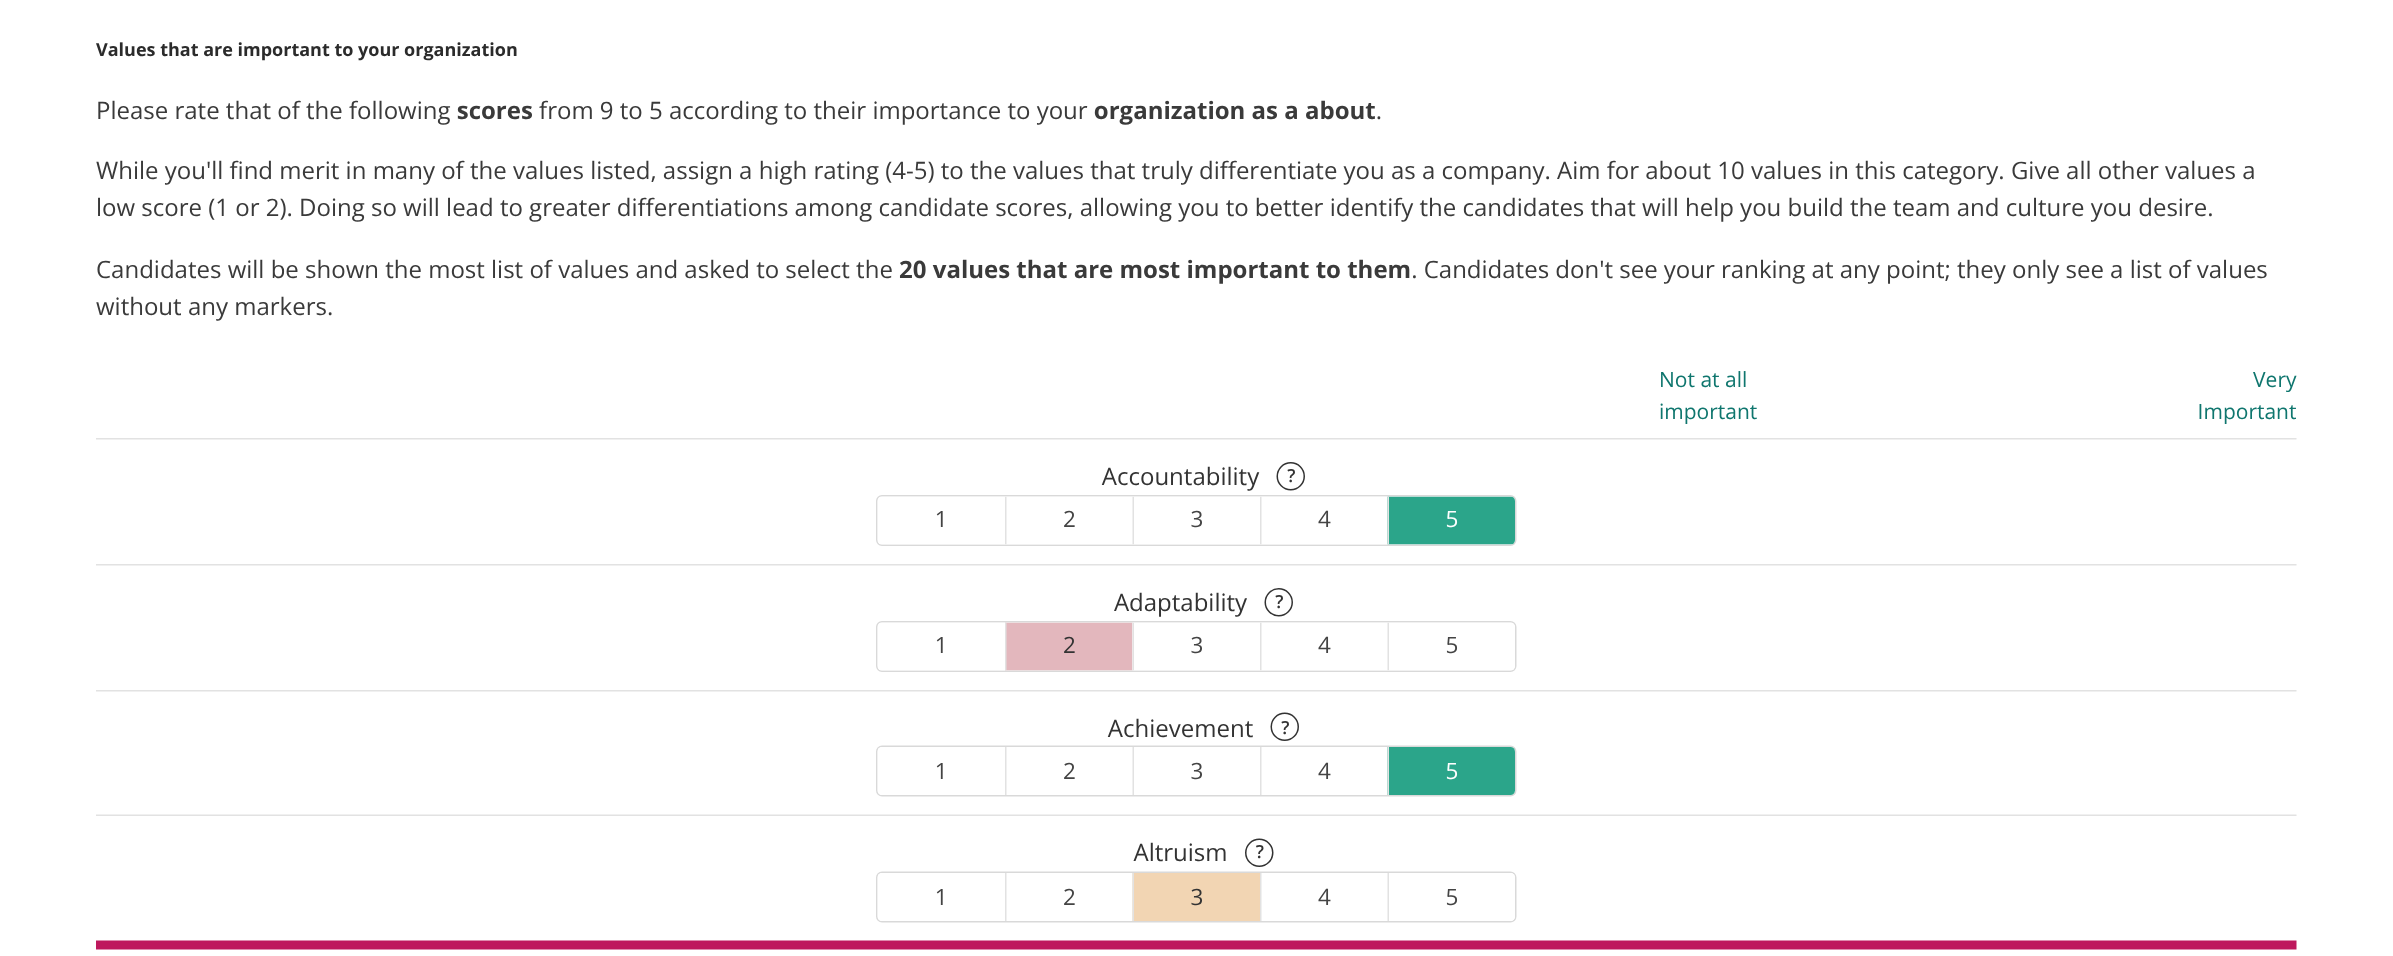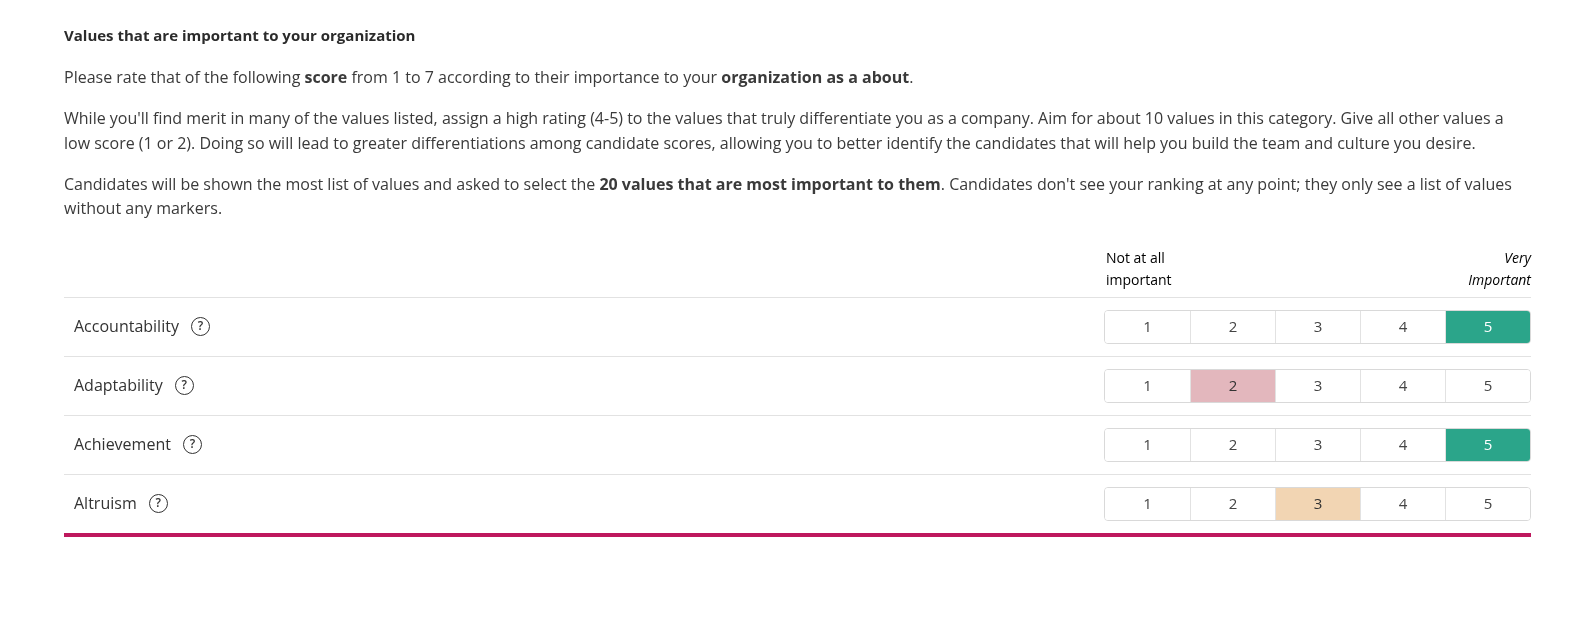--- a/index.html
+++ b/index.html
@@ -7,49 +7,50 @@
     margin: 0;
     padding: 24px 64px;
     font-family: "Open Sans", "Segoe UI", Arial, sans-serif;
     color: #333;
     background: #fff;
     font-size: 16px;
     line-height: 1.55;
   }
   .heading {
     font-weight: 700;
-    font-size: 15px;
+    font-size: 12px;
     color: #2b2b2b;
     margin-bottom: 18px;
   }
   .para {
     margin-bottom: 16px;
     color: #3a3a3a;
   }
   .bold { font-weight: 700; }
 
   .scale-header {
     display: flex;
     justify-content: flex-end;
     padding: 10px 0 6px 0;
     font-size: 14px;
-    color: #000000;
+    color: #0f766e;
   }
   .scale-header .col-left { width: 85px; text-align: left; }
   .scale-header .col-spacer { width: 255px; }
-  .scale-header .col-right { width: 85px; text-align: right; font-style: italic; }
+  .scale-header .col-right { width: 85px; text-align: right; }
 
   .row {
     display: flex;
     align-items: center;
     justify-content: space-between;
     border-top: 1px solid #e2e2e2;
     padding: 12px 0;
+    flex-direction: column;
   }
-  .row:last-child { border-bottom: 4px solid #be185d; }
+  .row:last-child { border-bottom: 6px solid #be185d; }
 
   .label-wrap {
     display: flex;
     align-items: center;
     gap: 12px;
     font-size: 16px;
     color: #333;
     padding-left: 10px;
   }
   .help {
@@ -90,21 +91,21 @@
   .sel-5 { background: #2ba58a; color: #fff; }
   .sel-2 { background: #e3b7bd; color: #333; }
   .sel-3 { background: #f2d5b3; color: #333; }
 </style>
 </head>
 <body>
 
 <div class="heading">Values that are important to your organization</div>
 
 <div class="para">
-  <span>Please rate that of the following </span><span class="bold">score</span><span> from 1 to 7 according to their importance to your </span><span class="bold">organization as a about</span><span>.</span>
+  <span>Please rate that of the following </span><span class="bold">scores</span><span> from 9 to 5 according to their importance to your </span><span class="bold">organization as a about</span><span>.</span>
 </div>
 
 <div class="para">While you'll find merit in many of the values listed, assign a high rating (4-5) to the values that truly differentiate you as a company. Aim for about 10 values in this category. Give all other values a low score (1 or 2). Doing so will lead to greater differentiations among candidate scores, allowing you to better identify the candidates that will help you build the team and culture you desire.</div>
 
 <div class="para">
   <span>Candidates will be shown the most list of values and asked to select the </span><span class="bold">20 values that are most important to them</span><span>. Candidates don't see your ranking at any point; they only see a list of values without any markers.</span>
 </div>
 
 <div class="scale-header">
   <div class="col-left">

